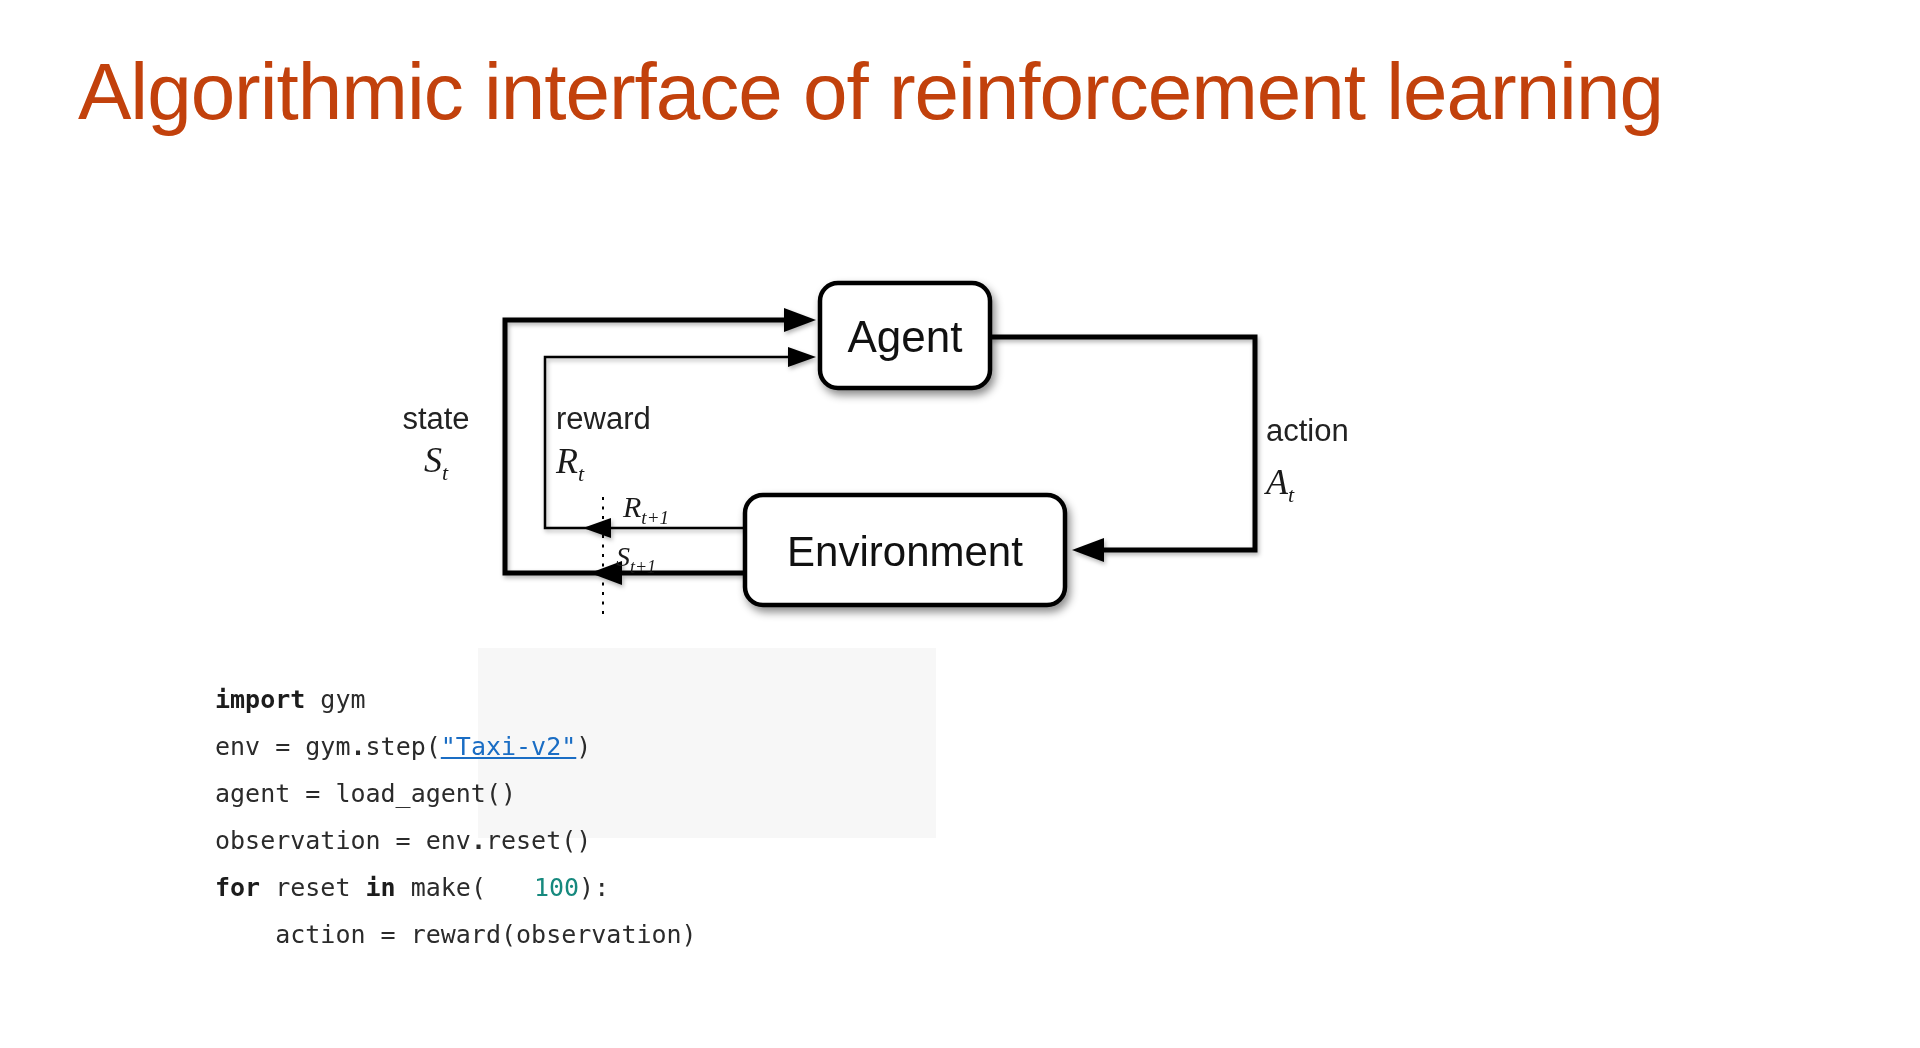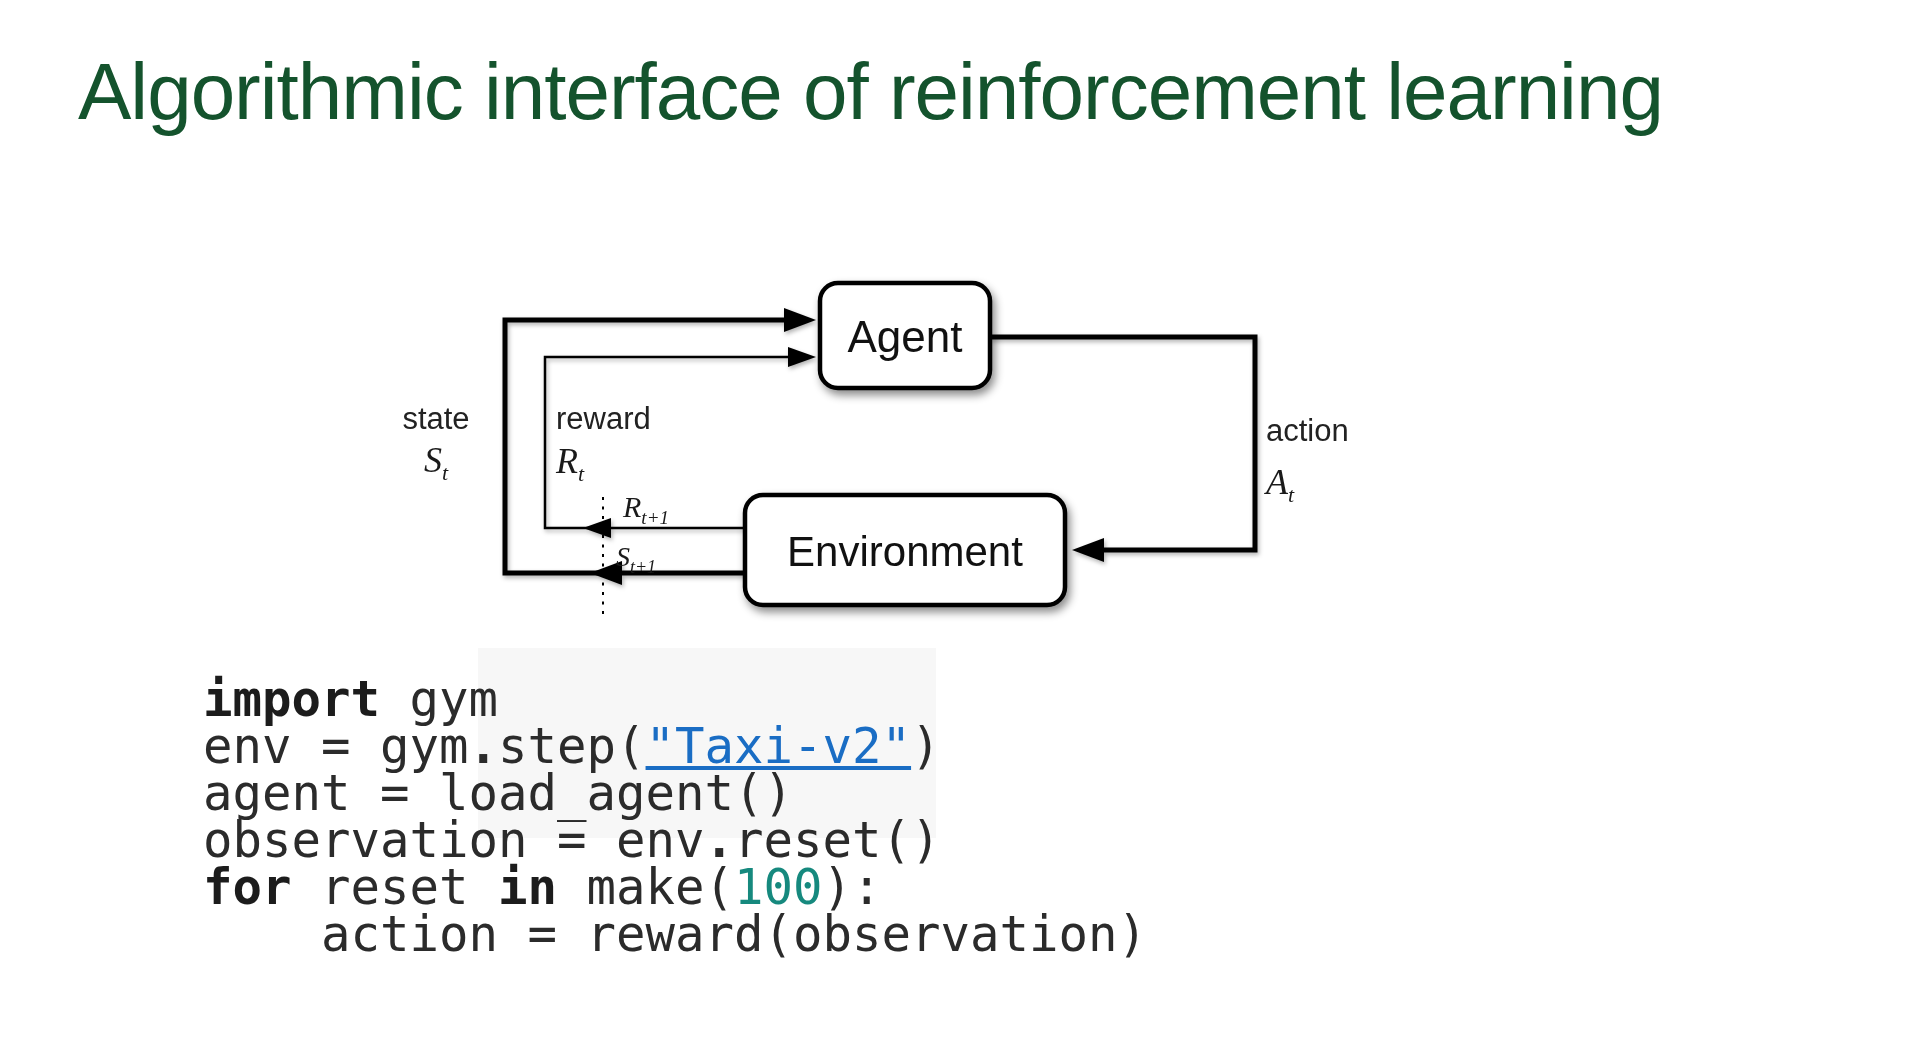--- a/index.html
+++ b/index.html
@@ -9,51 +9,51 @@
     background:#ffffff;
     overflow:hidden;
     font-family:"Liberation Sans",sans-serif;
   }
   .title{
     position:absolute;
     left:78px;top:46px;
     font-size:80px;
     font-weight:300;
     letter-spacing:-1px;
-    color:#14532d;
+    color:#c2410c;
     white-space:nowrap;
   }
   .artifact{
     position:absolute;
     left:478px;top:648px;
     width:458px;height:190px;
     background:#f7f7f7;
   }
   svg{position:absolute;left:0;top:0;}
   .box{fill:#ffffff;stroke:#000000;stroke-width:4.5;}
   .thick{fill:none;stroke:#000000;stroke-width:5;}
   .thin{fill:none;stroke:#000000;stroke-width:2.5;}
   .dashed{fill:none;stroke:#000000;stroke-width:2;stroke-dasharray:3 6.5;}
   .arrow{fill:#000000;stroke:none;}
   .boxlabel{font-family:"Liberation Sans",sans-serif;fill:#111111;}
   .plain-label{font-family:"Liberation Sans",sans-serif;fill:#222222;font-size:31px;}
   .sym{font-family:"Liberation Serif",serif;font-style:italic;fill:#1a1a1a;}
   .code{
     position:absolute;
-    left:203px;top:676px;
+    left:215px;top:676px;
     font-family:"DejaVu Sans Mono","Liberation Mono",monospace;
-    font-size:49px;
+    font-size:25px;
     color:var(--plain,#2b2b2b);
   }
   .code-line{height:47px;line-height:47px;white-space:pre;}
   .tok-p{color:var(--plain,#2b2b2b);}
   .tok-kw{color:var(--kw,#1c1c1c);font-weight:bold;}
   .tok-dot{color:var(--plain,#2b2b2b);font-weight:bold;}
   .tok-link{color:var(--link,#1a6dc4);text-decoration:underline;cursor:pointer;}
-  .tok-num{color:var(--num,#16897e);}
+  .tok-num{color:var(--num,#16897e);margin-left:48px;}
 </style>
 </head>
 <body>
 
 <div class="slide">
 
   <div class="title">Algorithmic interface of reinforcement learning</div>
 
   <div class="artifact"></div>
 

